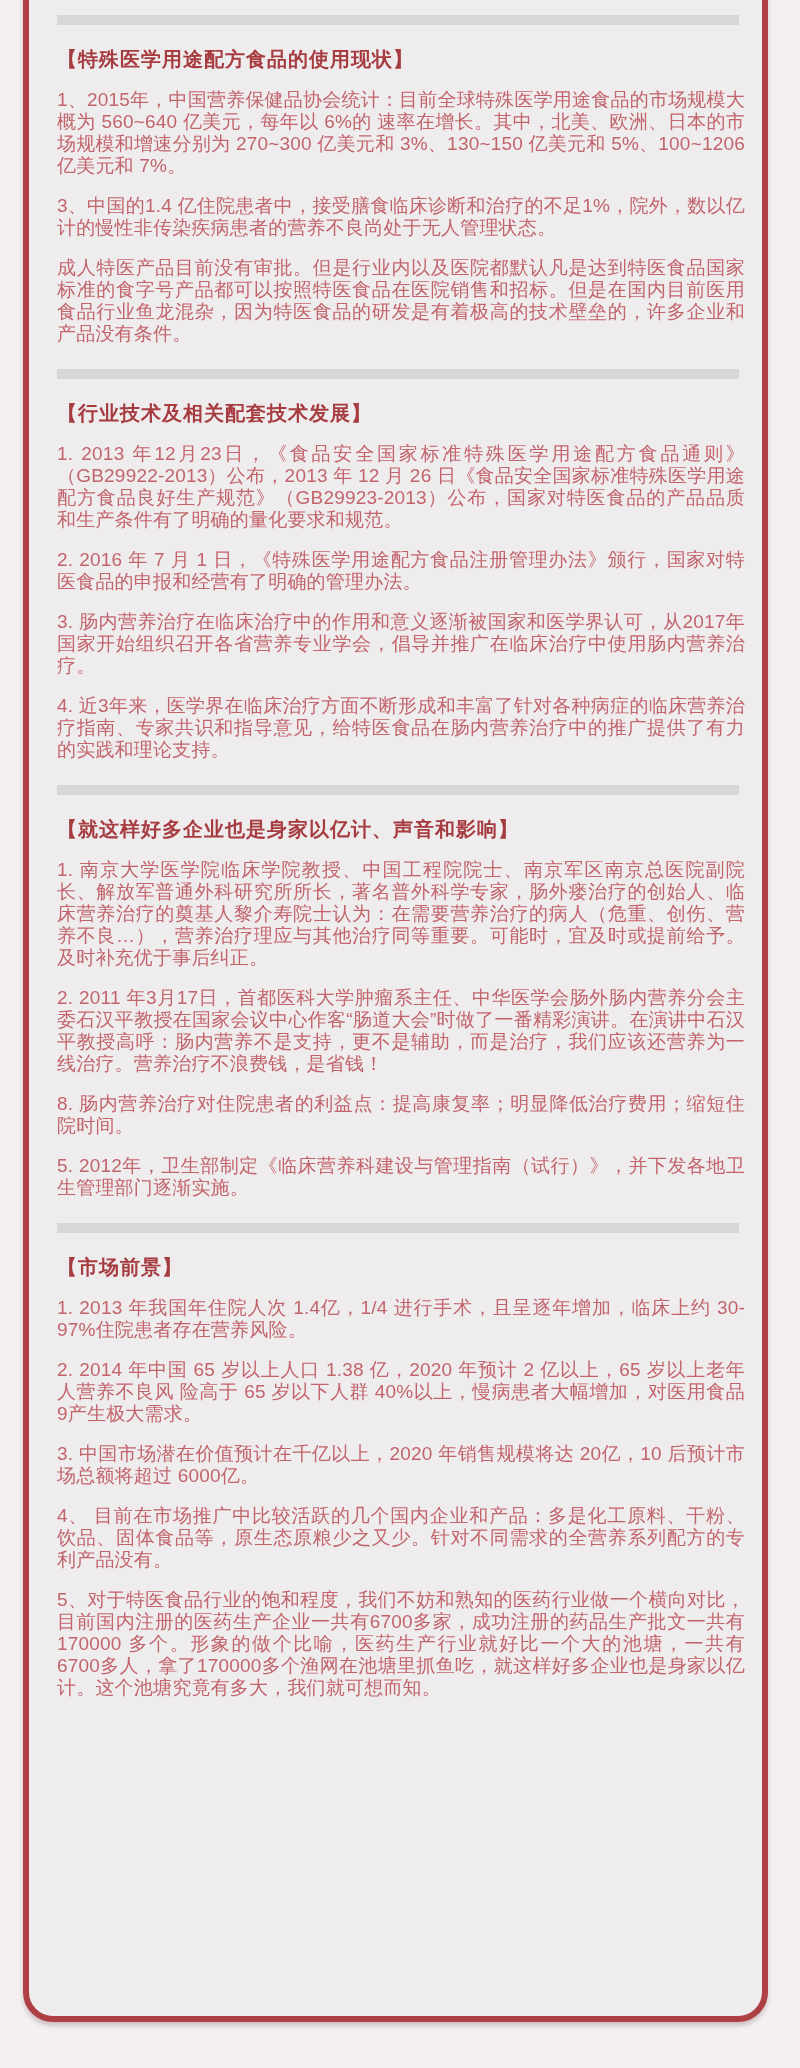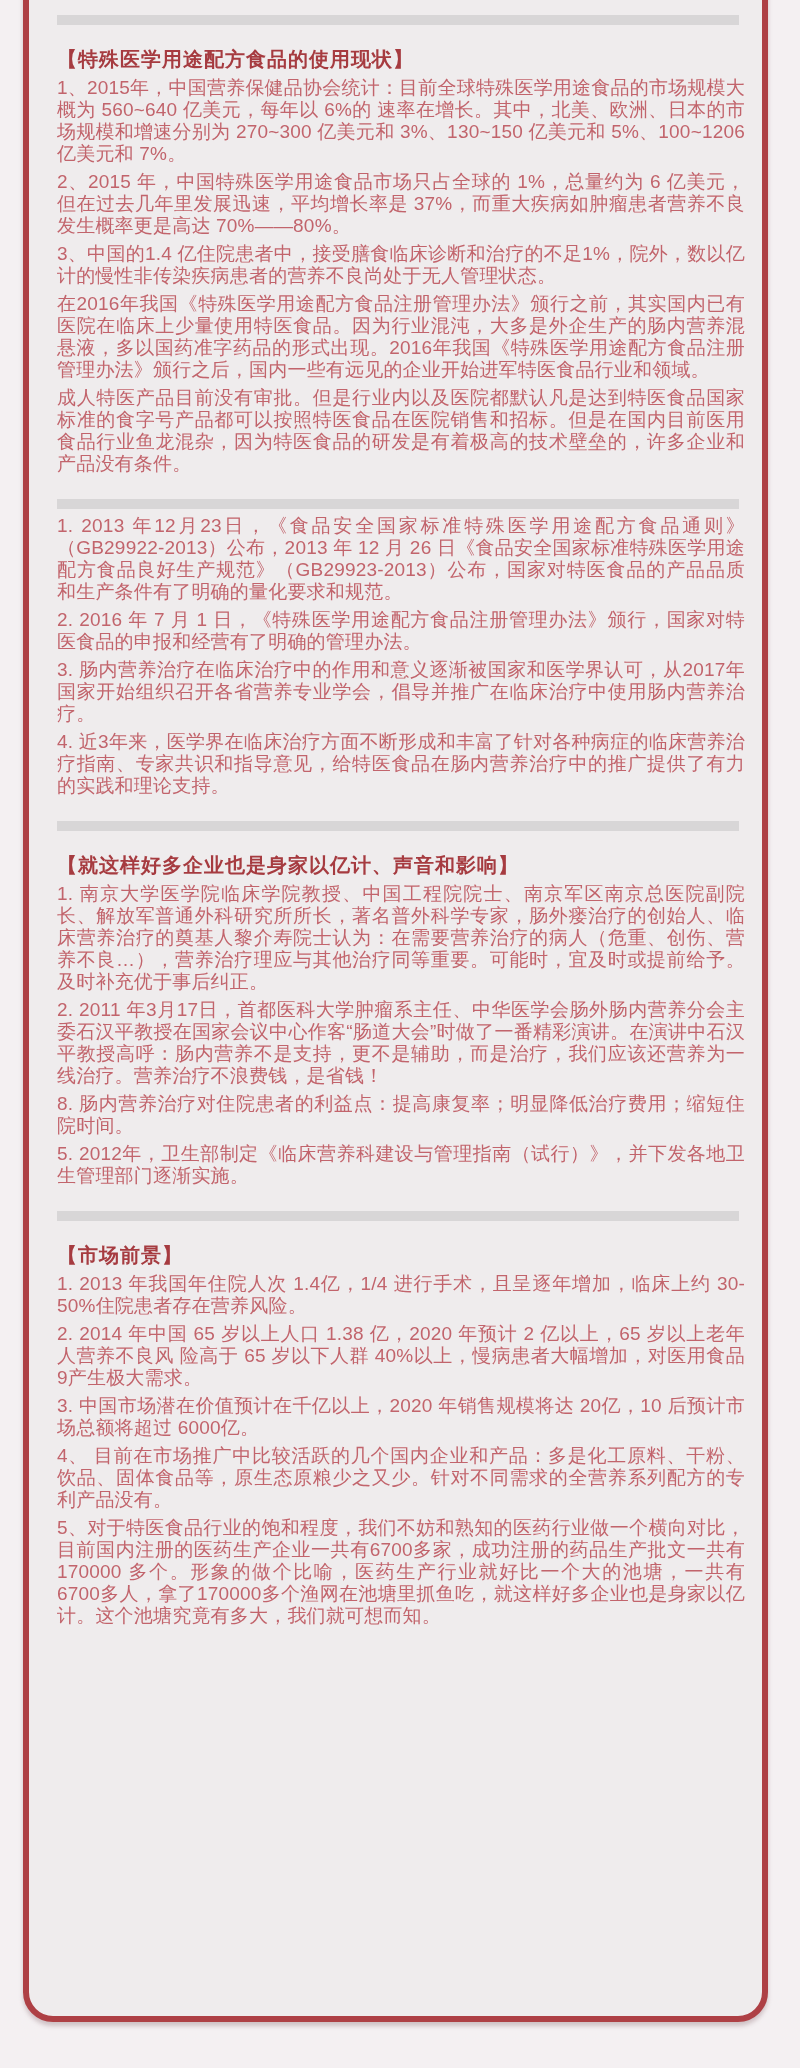--- a/index.html
+++ b/index.html
@@ -46,66 +46,65 @@
   }
   .section-title {
     margin: 22px 0 0 0;
     font-size: 20px;
     line-height: 24px;
     font-weight: bold;
     color: #a63b40;
     letter-spacing: 1px;
   }
   .para {
-    margin: 6px 0 0 0;
+    margin: 18px 0 0 0;
     font-size: 19px;
     line-height: 22px;
     color: #c2646c;
     text-align: justify;
     letter-spacing: 0.2px;
   }
 </style>
 </head>
 <body>
 
 <div class="page">
   <div class="frame">
     <div class="content">
 
       <section>
         <div class="divider first"></div>
         <h2 class="section-title">【特殊医学用途配方食品的使用现状】</h2>
         <p class="para">1、2015年，中国营养保健品协会统计：目前全球特殊医学用途食品的市场规模大概为 560~640 亿美元，每年以 6%的 速率在增长。其中，北美、欧洲、日本的市场规模和增速分别为 270~300 亿美元和 3%、130~150 亿美元和 5%、100~1206亿美元和 7%。</p>
-        <p class="para">2、2015 年，中国特殊医学用途食品市场只占全球的 1%，总量约为 6 亿美元，但在过去几年里发展迅速，平均增长率是 37%，而重大疾病如肿瘤患者营养不良发生概率更是高达 70%——80%。</p>
         <p class="para">3、中国的1.4 亿住院患者中，接受膳食临床诊断和治疗的不足1%，院外，数以亿计的慢性非传染疾病患者的营养不良尚处于无人管理状态。</p>
-        <p class="para">在2016年我国《特殊医学用途配方食品注册管理办法》颁行之前，其实国内已有医院在临床上少量使用特医食品。因为行业混沌，大多是外企生产的肠内营养混悬液，多以国药准字药品的形式出现。2016年我国《特殊医学用途配方食品注册管理办法》颁行之后，国内一些有远见的企业开始进军特医食品行业和领域。</p>
         <p class="para">成人特医产品目前没有审批。但是行业内以及医院都默认凡是达到特医食品国家标准的食字号产品都可以按照特医食品在医院销售和招标。但是在国内目前医用食品行业鱼龙混杂，因为特医食品的研发是有着极高的技术壁垒的，许多企业和产品没有条件。</p>
       </section>
 
       <section>
         <div class="divider"></div>
+        <h2 class="section-title">【行业技术及相关配套技术发展】</h2>
         <p class="para">1. 2013 年12月23日，《食品安全国家标准特殊医学用途配方食品通则》（GB29922-2013）公布，2013 年 12 月 26 日《食品安全国家标准特殊医学用途配方食品良好生产规范》（GB29923-2013）公布，国家对特医食品的产品品质和生产条件有了明确的量化要求和规范。</p>
         <p class="para">2. 2016 年 7 月 1 日，《特殊医学用途配方食品注册管理办法》颁行，国家对特医食品的申报和经营有了明确的管理办法。</p>
         <p class="para">3. 肠内营养治疗在临床治疗中的作用和意义逐渐被国家和医学界认可，从2017年国家开始组织召开各省营养专业学会，倡导并推广在临床治疗中使用肠内营养治疗。</p>
         <p class="para">4. 近3年来，医学界在临床治疗方面不断形成和丰富了针对各种病症的临床营养治疗指南、专家共识和指导意见，给特医食品在肠内营养治疗中的推广提供了有力的实践和理论支持。</p>
       </section>
 
       <section>
         <div class="divider"></div>
         <h2 class="section-title">【就这样好多企业也是身家以亿计、声音和影响】</h2>
         <p class="para">1. 南京大学医学院临床学院教授、中国工程院院士、南京军区南京总医院副院长、解放军普通外科研究所所长，著名普外科学专家，肠外瘘治疗的创始人、临床营养治疗的奠基人黎介寿院士认为：在需要营养治疗的病人（危重、创伤、营养不良…），营养治疗理应与其他治疗同等重要。可能时，宜及时或提前给予。及时补充优于事后纠正。</p>
         <p class="para">2. 2011 年3月17日，首都医科大学肿瘤系主任、中华医学会肠外肠内营养分会主委石汉平教授在国家会议中心作客“肠道大会”时做了一番精彩演讲。在演讲中石汉平教授高呼：肠内营养不是支持，更不是辅助，而是治疗，我们应该还营养为一线治疗。营养治疗不浪费钱，是省钱！</p>
         <p class="para">8. 肠内营养治疗对住院患者的利益点：提高康复率；明显降低治疗费用；缩短住院时间。</p>
         <p class="para">5. 2012年，卫生部制定《临床营养科建设与管理指南（试行）》，并下发各地卫生管理部门逐渐实施。</p>
       </section>
 
       <section>
         <div class="divider"></div>
         <h2 class="section-title">【市场前景】</h2>
-        <p class="para">1. 2013 年我国年住院人次 1.4亿，1/4 进行手术，且呈逐年增加，临床上约 30-50%住院患者存在营养风险。</p>
+        <p class="para">1. 2013 年我国年住院人次 1.4亿，1/4 进行手术，且呈逐年增加，临床上约 30-97%住院患者存在营养风险。</p>
         <p class="para">2. 2014 年中国 65 岁以上人口 1.38 亿，2020 年预计 2 亿以上，65 岁以上老年人营养不良风 险高于 65 岁以下人群 40%以上，慢病患者大幅增加，对医用食品9产生极大需求。</p>
         <p class="para">3. 中国市场潜在价值预计在千亿以上，2020 年销售规模将达 20亿，10 后预计市场总额将超过 6000亿。</p>
         <p class="para">4、 目前在市场推广中比较活跃的几个国内企业和产品：多是化工原料、干粉、饮品、固体食品等，原生态原粮少之又少。针对不同需求的全营养系列配方的专利产品没有。</p>
         <p class="para">5、对于特医食品行业的饱和程度，我们不妨和熟知的医药行业做一个横向对比，目前国内注册的医药生产企业一共有6700多家，成功注册的药品生产批文一共有170000 多个。形象的做个比喻，医药生产行业就好比一个大的池塘，一共有6700多人，拿了170000多个渔网在池塘里抓鱼吃，就这样好多企业也是身家以亿计。这个池塘究竟有多大，我们就可想而知。</p>
 
       </section>
 
     </div>
   </div>
 </div>

